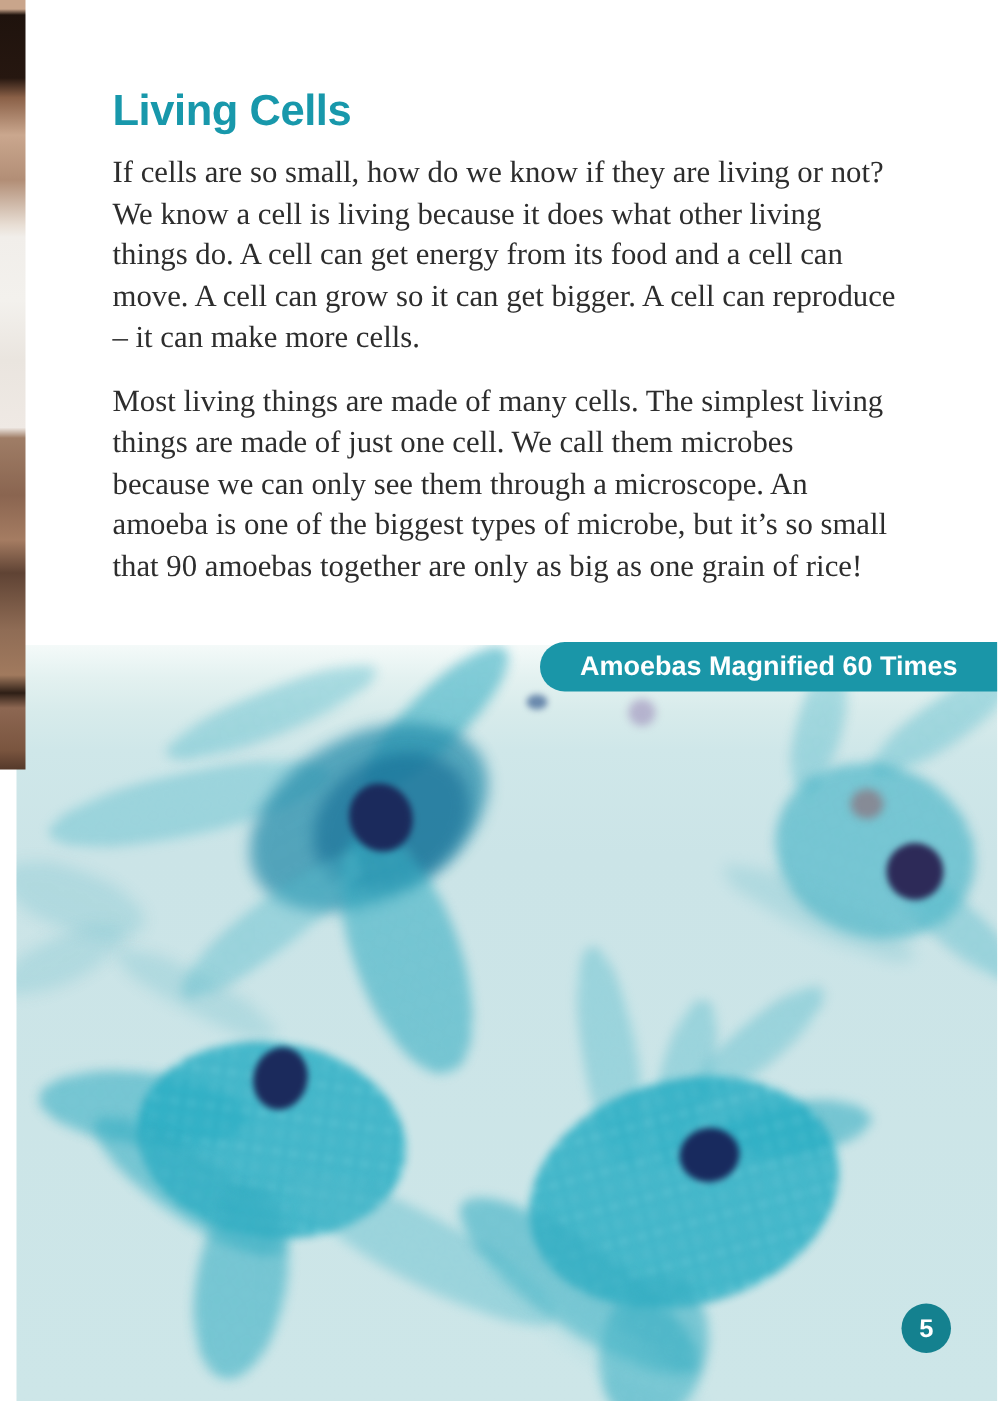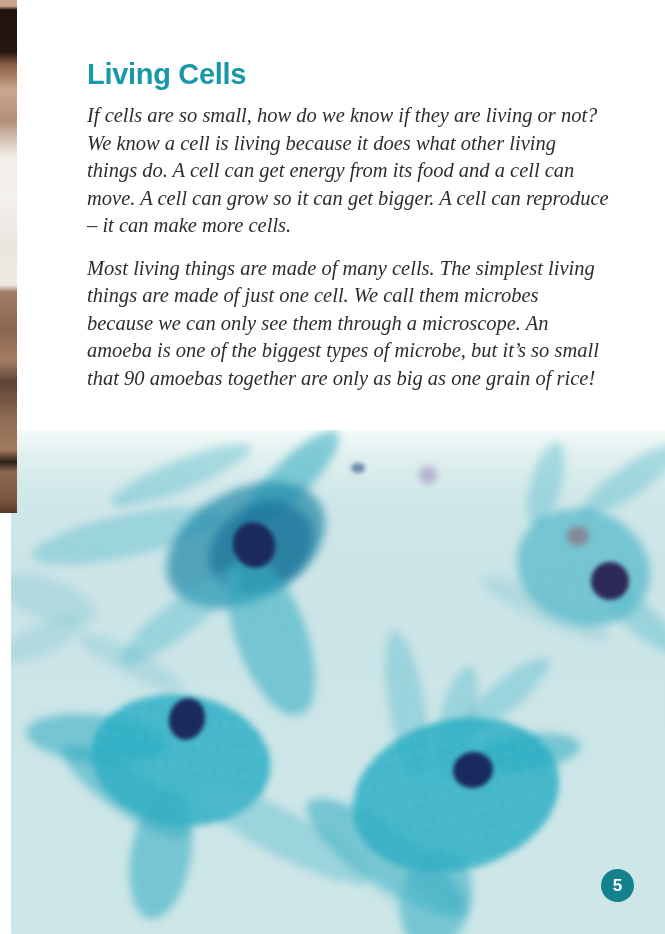--- a/index.html
+++ b/index.html
@@ -12,28 +12,28 @@
     position:absolute; left:0; top:0; width:17px; height:513px;
     background:linear-gradient(180deg,
       #c9a58b 0px, #c9a58b 6px, #1f130d 10px, #261710 52px, #8a6047 65px,
       #caa78e 90px, #b28e76 120px, #e8ded4 150px, #f1eeea 158px,
       #f3f1ed 200px, #eae5df 240px, #efe9e4 285px, #9f7d66 292px,
       #8a6550 330px, #a57c62 360px, #5f4334 382px, #8f6c55 420px,
       #a17a5e 450px, #2e1f16 462px, #8d6752 472px, #7a553f 500px, #55392a 513px);
     z-index:20;
   }
   
-  .content { position:absolute; left:87px; top:58px; width:522px; z-index:5; }
+  .content { position:absolute; left:75px; top:58px; width:522px; z-index:5; }
   .content h1 {
     margin:0 0 11px 0; font-size:29px; line-height:33px; font-weight:bold;
     color:#1898ab; letter-spacing:-0.3px;
   }
   .content p {
     margin:0 0 15px 0; font-family:"Liberation Serif", serif;
-    font-size:20.5px; line-height:27.5px; color:#2d2d2d;font-style:italic;
+    font-size:20.5px; line-height:27.5px; color:#2d2d2d;
   }
   
   .caption {
     position:absolute; top:428px; left:360px; right:0; height:33px;
     background:#1a96a8; border-radius:17px 0 0 17px; color:#ffffff;
     font-weight:bold; font-size:18px; line-height:33px; text-align:center;
     z-index:30;
   }
   
   .photo {
@@ -70,20 +70,23 @@
 <div class="page">
 
   <div class="left-strip"></div>
 
   <div class="content">
     <h1><span>Living Cells</span></h1>
     <p>If cells are so small, how do we know if they are living or not? We know a cell is living because it does what other living things do. A cell can get energy from its food and a cell can move. A cell can grow so it can get bigger. A cell can reproduce – it can make more cells.</p>
     <p>Most living things are made of many cells. The simplest living things are made of just one cell. We call them microbes because we can only see them through a microscope. An amoeba is one of the biggest types of microbe, but it’s so small that 90 amoebas together are only as big as one grain of rice!</p>
   </div>
 
+  <div class="caption">
+    <span>Amoebas Magnified 60 Times</span>
+  </div>
 
   <div class="photo">
 
     <div class="blob gr g-faint" style="left:-12px;top:150px;width:100px;height:40px;transform:rotate(20deg);"></div>
     <div class="blob gr g-faint" style="left:-15px;top:195px;width:90px;height:30px;transform:rotate(-25deg);"></div>
 
     <div class="blob gr g-light" style="left:20px;top:85px;width:190px;height:42px;transform:rotate(-12deg);"></div>
     <div class="blob gr g-light" style="left:95px;top:30px;width:150px;height:30px;transform:rotate(-22deg);"></div>
     <div class="blob gr g-mid" style="left:215px;top:30px;width:130px;height:38px;transform:rotate(-45deg);"></div>
     <div class="blob gr g-dark" style="left:150px;top:60px;width:170px;height:110px;transform:rotate(-28deg);"></div>

